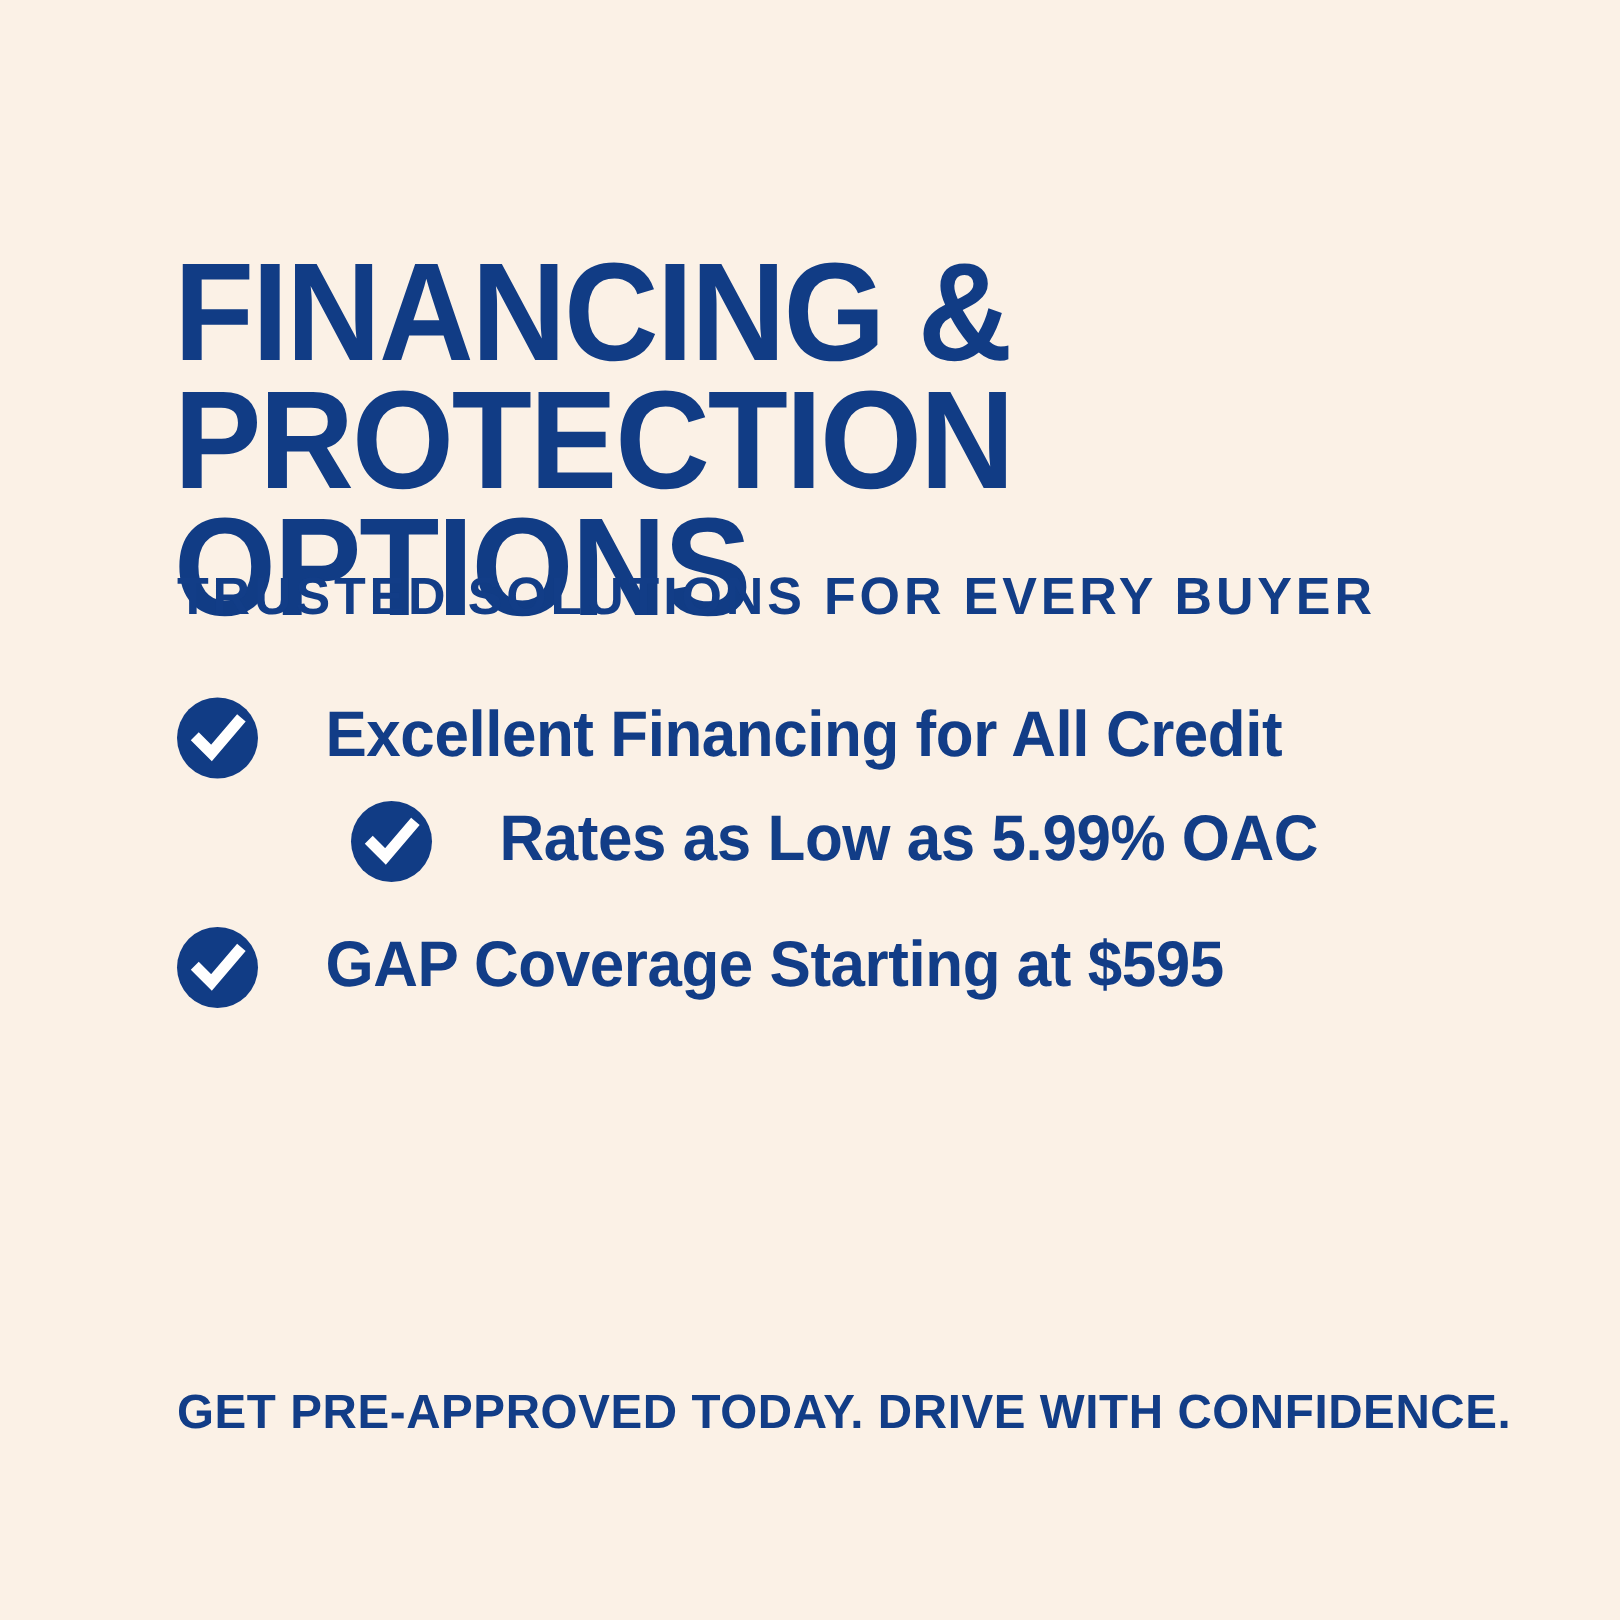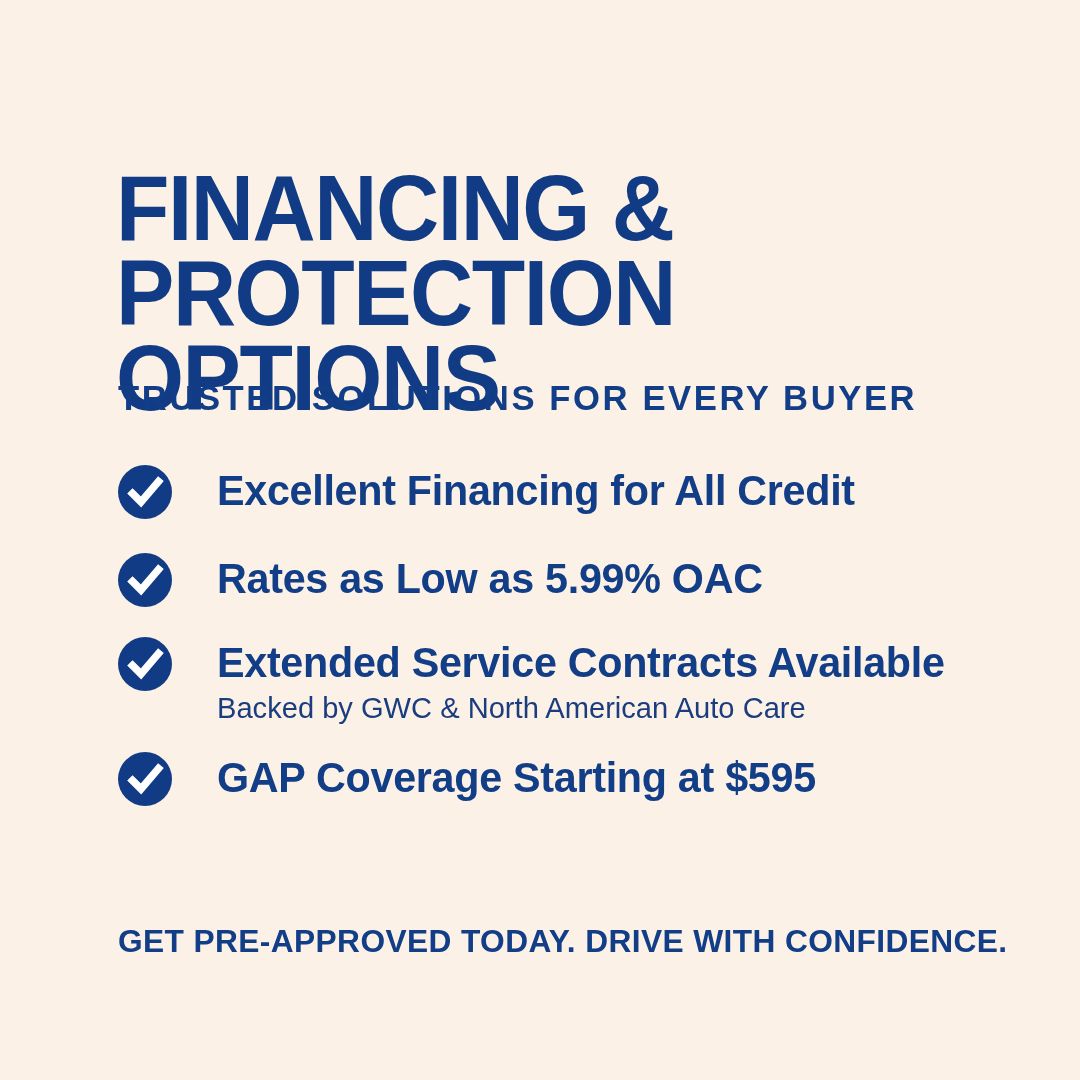--- a/index.html
+++ b/index.html
@@ -63,21 +63,21 @@
     width: 900px;
   }
   .check-row {
     position: relative;
     display: flex;
     align-items: flex-start;
     min-height: 62px;
     gap: 19px;
   }
   .check-row.r1 { margin-top: 0px; }
-  .check-row.r2 { margin-top: 26px; }
+  .check-row.r2 { margin-top: 7px; justify-content: center; }
   .check-row.r3 { margin-top: 17px; }
   .check-row.r4 { margin-top: 22px; }
   .check-row.r5 { margin-top: 22px; }
 
   .badge {
     flex: 0 0 auto;
     width: 54px;
     height: 54px;
     border-radius: 50%;
     background: #113C85;
@@ -167,31 +167,20 @@
         <svg viewBox="0 0 54 54" aria-hidden="true">
           <path d="M14.5 28.5 L23 37 L40.5 16.5" fill="none" stroke="#FFFFFF" stroke-width="7.5" stroke-linecap="square" stroke-linejoin="miter"></path>
         </svg>
       </span>
       <span class="row-text">
         <span class="item-label">Rates as Low as 5.99% OAC</span>
       </span>
     </div>
 
 
-    <div class="check-row r4">
-      <span class="badge">
-        <svg viewBox="0 0 54 54" aria-hidden="true">
-          <path d="M14.5 28.5 L23 37 L40.5 16.5" fill="none" stroke="#FFFFFF" stroke-width="7.5" stroke-linecap="square" stroke-linejoin="miter"></path>
-        </svg>
-      </span>
-      <span class="row-text">
-        <span class="item-label">Extended Service Contracts Available</span>
-        <span class="item-sub">Backed by GWC &amp; North American Auto Care</span>
-      </span>
-    </div>
 
     <div class="check-row r5">
       <span class="badge">
         <svg viewBox="0 0 54 54" aria-hidden="true">
           <path d="M14.5 28.5 L23 37 L40.5 16.5" fill="none" stroke="#FFFFFF" stroke-width="7.5" stroke-linecap="square" stroke-linejoin="miter"></path>
         </svg>
       </span>
       <span class="row-text">
         <span class="item-label">GAP Coverage Starting at $595</span>
       </span>

